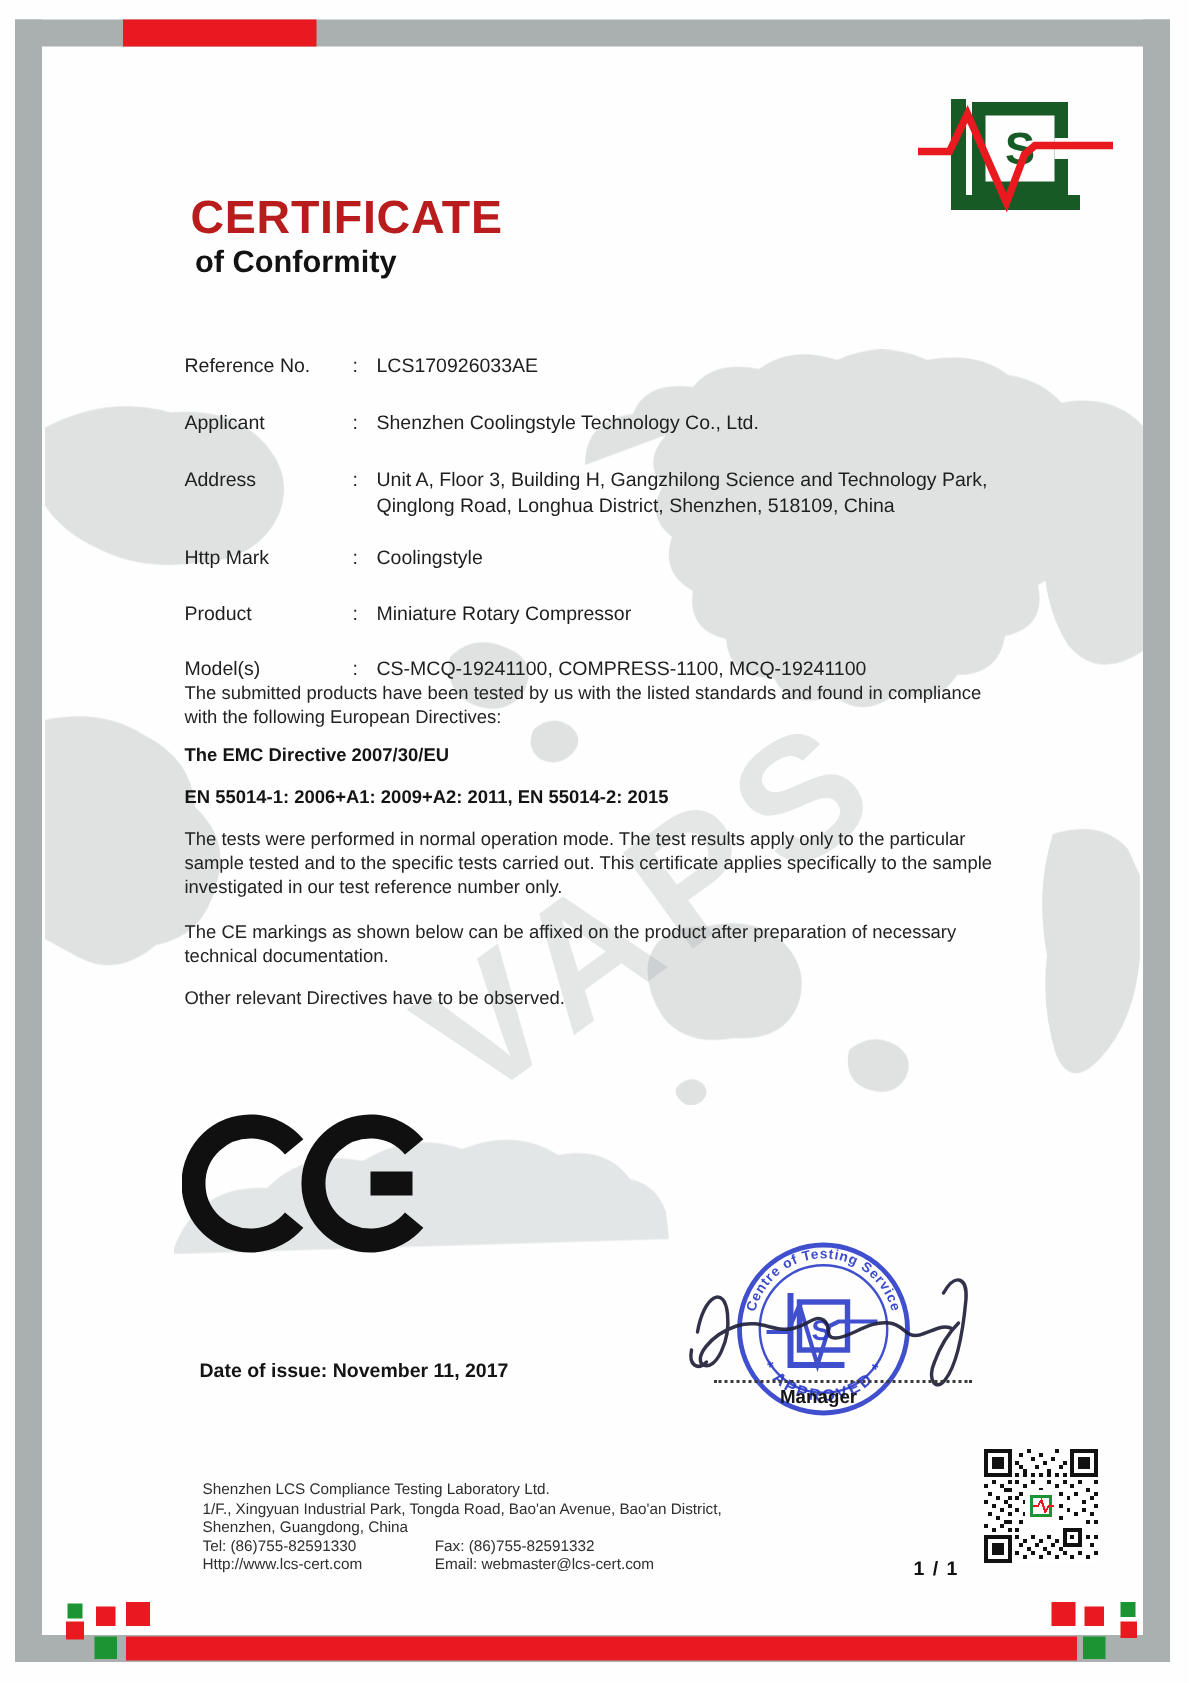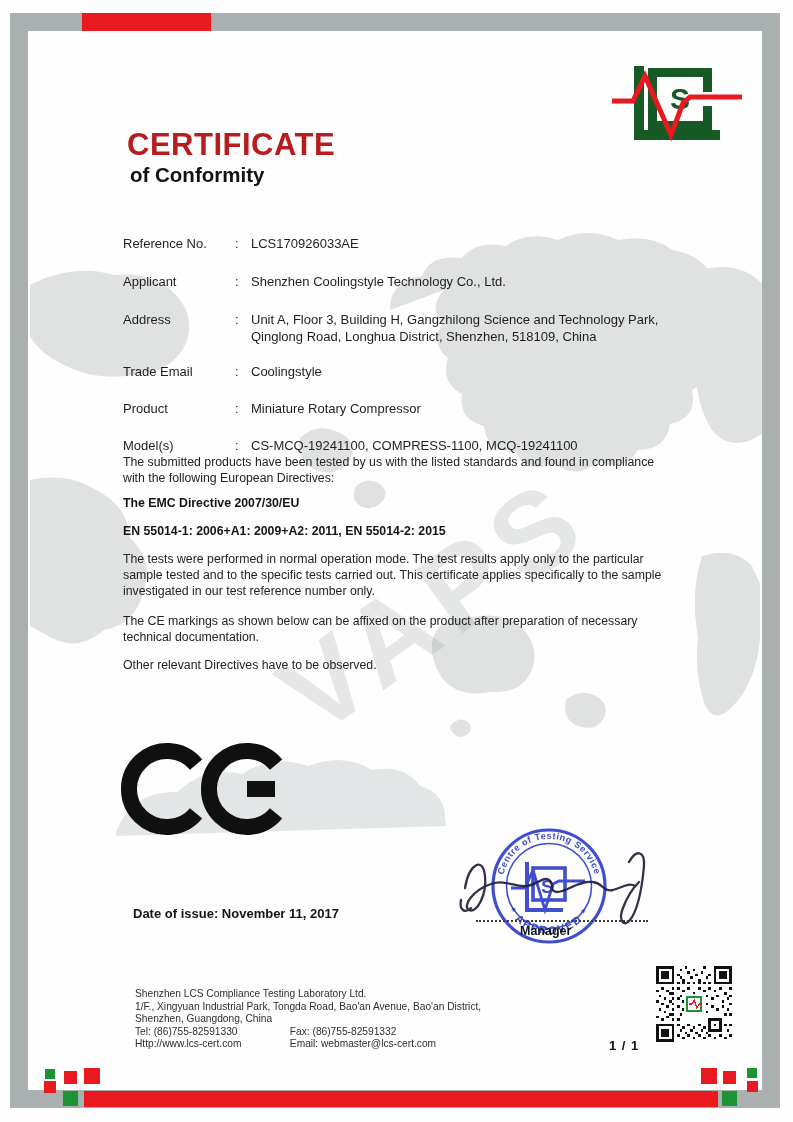--- a/index.html
+++ b/index.html
@@ -107,21 +107,21 @@
       <span>Applicant</span>
       <span>:</span>
       <span>Shenzhen Coolingstyle Technology Co., Ltd.</span>
     </div>
     <div class="field-row mb18">
       <span>Address</span>
       <span>:</span>
       <span>Unit A, Floor 3, Building H, Gangzhilong Science and Technology Park, Qinglong Road, Longhua District, Shenzhen, 518109, China</span>
     </div>
     <div class="field-row mb20">
-      <span>Trade Email</span>
+      <span>Http Mark</span>
       <span>:</span>
       <span>Coolingstyle</span>
     </div>
     <div class="field-row mb20">
       <span>Product</span>
       <span>:</span>
       <span>Miniature Rotary Compressor</span>
     </div>
     <div class="field-row">
       <span>Model(s)</span>

